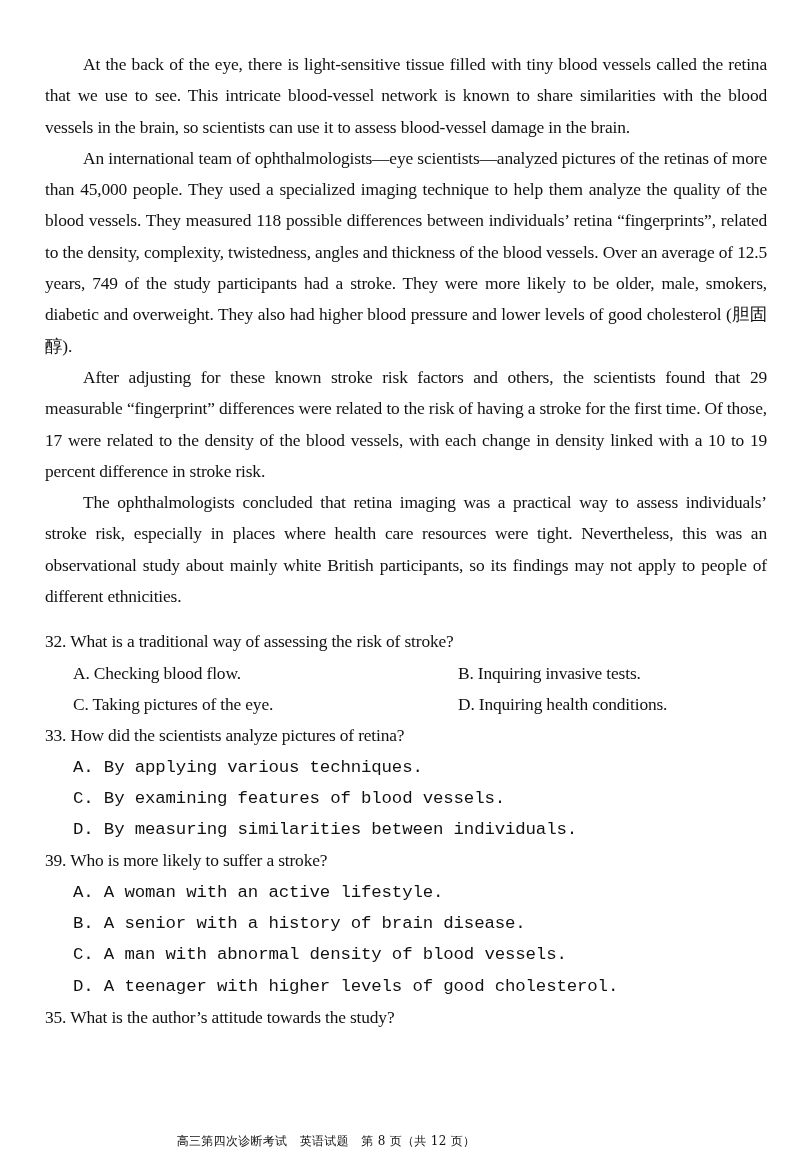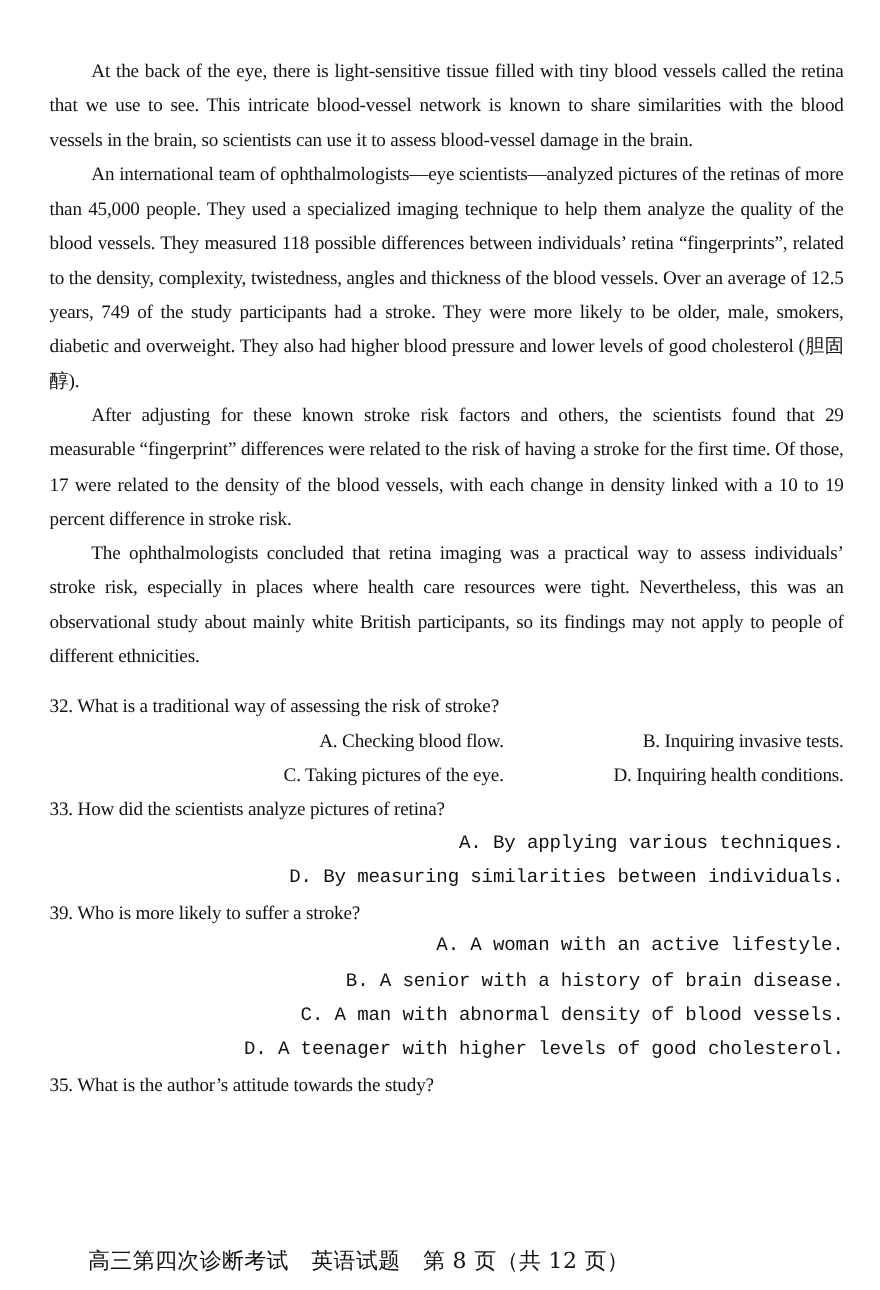--- a/index.html
+++ b/index.html
@@ -42,28 +42,28 @@
     }
     .q-options {
       padding-left: 28px;
       display: grid;
       line-height: 31.3px;
       letter-spacing: -0.15px;
     }
     .q-options.cols-1 { grid-template-columns: 1fr; font-family: Liberation Mono, monospace; }
     .q-options.cols-2 { grid-template-columns: 385px 1fr; }
     .q-options.cols-4 { grid-template-columns: 197px 188px 188px 1fr; }
-    .opt { white-space: nowrap; text-align: right; }
+    .opt { white-space: nowrap; }
     .footer {
       position: absolute;
       left: 0;
       width: 652px;
       top: 1133px;
       text-align: center;
-      font-size: 20px;
+      font-size: 12px;
       letter-spacing: 0.3px;
       font-family: "DejaVu Serif", "Liberation Serif", serif;
       color: #111111;
     }
   </style>
 </head>
 <body>
 
 <div class="page">
 
@@ -83,20 +83,21 @@
         <span class="opt">B. Inquiring invasive tests.</span>
         <span class="opt">C. Taking pictures of the eye.</span>
         <span class="opt">D. Inquiring health conditions.</span>
       </div>
     </div>
 
     <div class="question">
       <div class="q-stem">33. How did the scientists analyze pictures of retina?</div>
       <div class="q-options cols-1">
         <span class="opt">A. By applying various techniques.</span>
+        <span class="opt">C. By examining features of blood vessels.</span>
         <span class="opt">D. By measuring similarities between individuals.</span>
       </div>
     </div>
 
     <div class="question">
       <div class="q-stem">39. Who is more likely to suffer a stroke?</div>
       <div class="q-options cols-1">
         <span class="opt">A. A woman with an active lifestyle.</span>
         <span class="opt">B. A senior with a history of brain disease.</span>
         <span class="opt">C. A man with abnormal density of blood vessels.</span>

